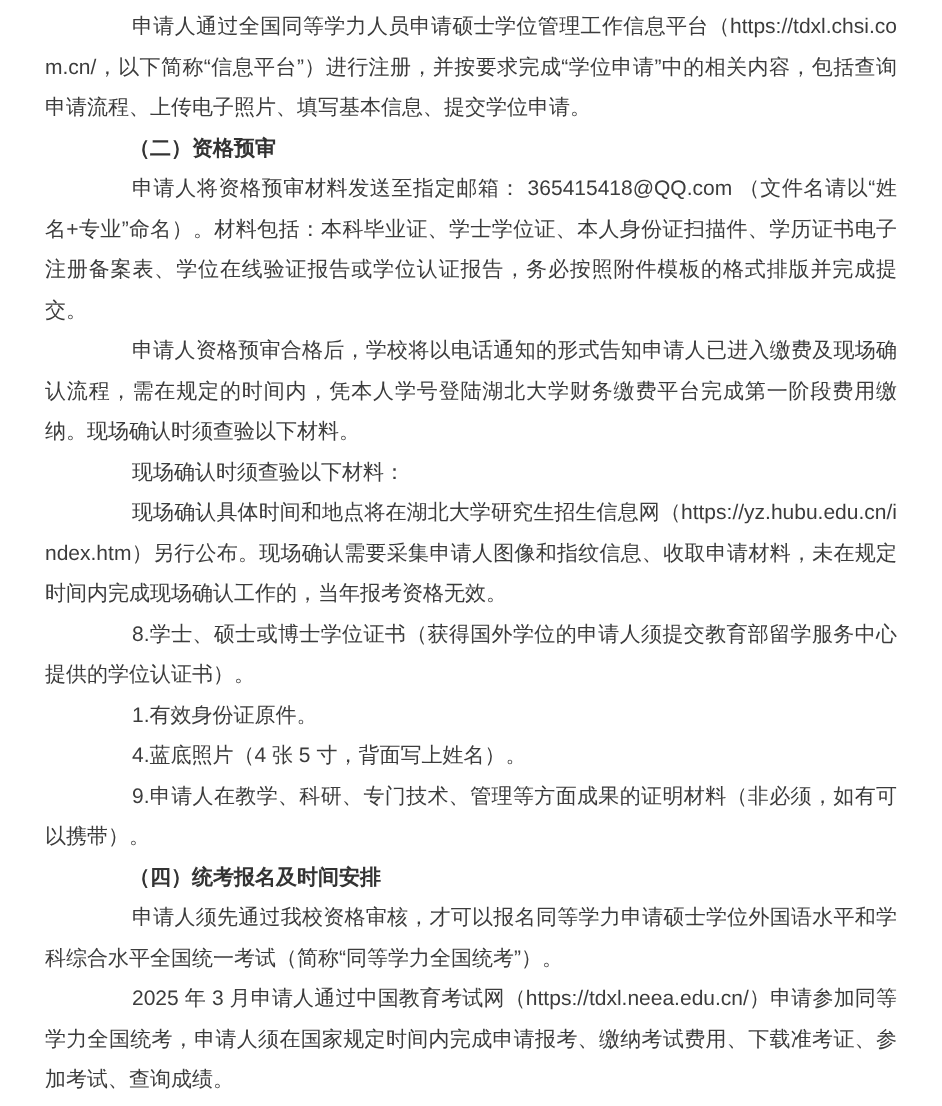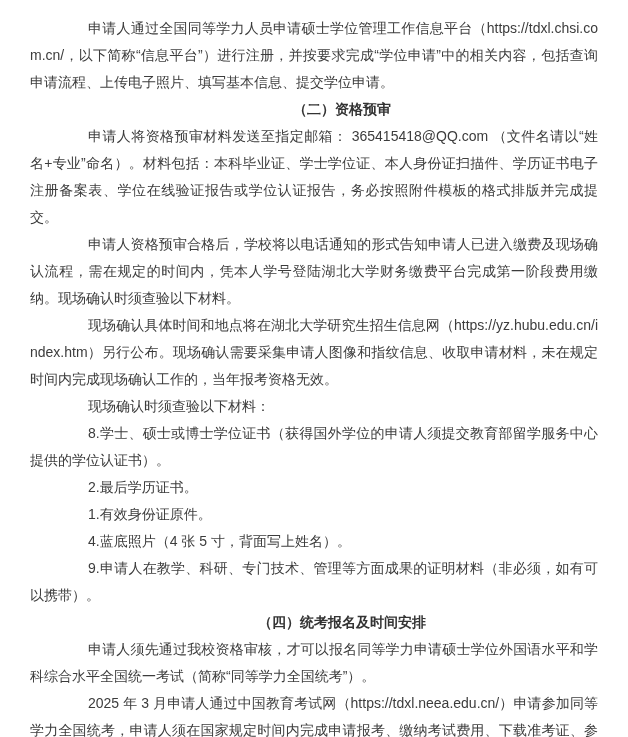--- a/index.html
+++ b/index.html
@@ -13,50 +13,49 @@
     overflow: hidden;
     font-family: "Liberation Sans", sans-serif;
     font-size: 14px;
     line-height: 27px;
     color: #3c3c3c;
   }
   .doc-page {
     box-sizing: border-box;
     width: 628px;
     height: 737px;
-    padding: 15px 30px 0 30px;
+    padding: 4px 30px 0 30px;
     background: #ffffff;
   }
   .doc-page p {
     margin: 0;
     padding: 0;
     text-align: justify;
     text-justify: inter-ideograph;
     text-indent: 58px;
     word-break: break-all;
   }
   .doc-page p.heading {
     font-weight: 700;
     color: #333333;
     text-indent: 56px;
-    text-align: center;
+    text-align: left;
   }
 </style>
 </head>
 <body>
 
 <div class="doc-page">
   <p>申请人通过全国同等学力人员申请硕士学位管理工作信息平台（https://tdxl.chsi.com.cn/，以下简称“信息平台”）进行注册，并按要求完成“学位申请”中的相关内容，包括查询申请流程、上传电子照片、填写基本信息、提交学位申请。</p>
   <p class="heading">（二）资格预审</p>
   <p>申请人将资格预审材料发送至指定邮箱：&nbsp;365415418@QQ.com&nbsp;（文件名请以“姓名+专业”命名）。材料包括：本科毕业证、学士学位证、本人身份证扫描件、学历证书电子注册备案表、学位在线验证报告或学位认证报告，务必按照附件模板的格式排版并完成提交。</p>
   <p>申请人资格预审合格后，学校将以电话通知的形式告知申请人已进入缴费及现场确认流程，需在规定的时间内，凭本人学号登陆湖北大学财务缴费平台完成第一阶段费用缴纳。现场确认时须查验以下材料。</p>
+  <p>现场确认时须查验以下材料：</p>
   <p>现场确认具体时间和地点将在湖北大学研究生招生信息网（https://yz.hubu.edu.cn/index.htm）另行公布。现场确认需要采集申请人图像和指纹信息、收取申请材料，未在规定时间内完成现场确认工作的，当年报考资格无效。</p>
-  <p>现场确认时须查验以下材料：</p>
   <p>8.学士、硕士或博士学位证书（获得国外学位的申请人须提交教育部留学服务中心提供的学位认证书）。</p>
-  <p>2.最后学历证书。</p>
   <p>1.有效身份证原件。</p>
   <p>4.蓝底照片（4 张 5 寸，背面写上姓名）。</p>
   <p>9.申请人在教学、科研、专门技术、管理等方面成果的证明材料（非必须，如有可以携带）。</p>
   <p class="heading">（四）统考报名及时间安排</p>
   <p>申请人须先通过我校资格审核，才可以报名同等学力申请硕士学位外国语水平和学科综合水平全国统一考试（简称“同等学力全国统考”）。</p>
   <p>2025 年 3 月申请人通过中国教育考试网（https://tdxl.neea.edu.cn/）申请参加同等学力全国统考，申请人须在国家规定时间内完成申请报考、缴纳考试费用、下载准考证、参加考试、查询成绩。</p>
 
 </div>
 
 </body></html>

